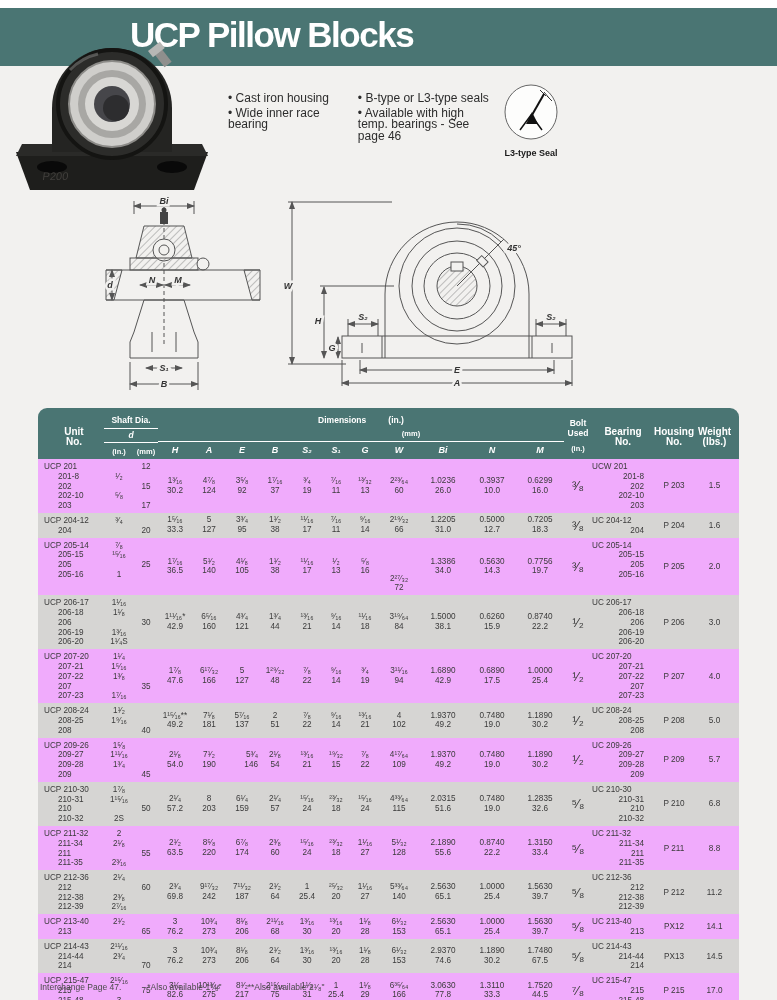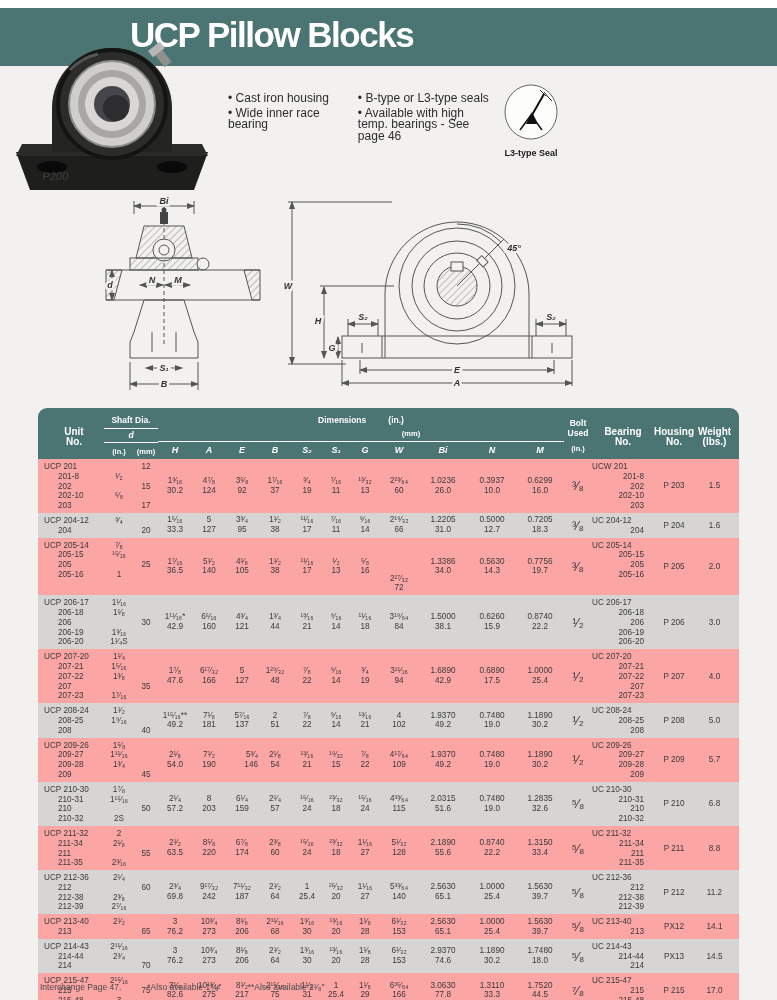--- a/index.html
+++ b/index.html
@@ -47,21 +47,21 @@
   .dims-line1{height:14px;line-height:13px;display:flex;justify-content:center;gap:22px;}
   .dims-line2{height:13px;line-height:10px;text-align:center;border-bottom:1px solid #fff;}
   .dims-line2 span{display:inline-block;transform:translateX(50px);font-size:7.5px;}
   .dims-letters{display:flex;height:16px;align-items:center;}
   .dim-letter{text-align:center;font-style:italic;font-weight:bold;font-size:9px;}
   .th-bolt{display:flex;flex-direction:column;text-align:center;font-size:8.5px;font-weight:bold;}
   .bolt-top{height:27px;display:flex;align-items:center;justify-content:center;white-space:pre-line;line-height:10px;}
   .bolt-in{height:16px;line-height:16px;font-size:7.5px;}
   .tbody{width:100%;}
   .trow{display:grid;grid-template-columns:114px 406px 28px 62px 40px 41px;padding:2px 0 2px 6px;}
-  .trow.light{background:#fca5a5;}
+  .trow.light{background:#f0abfc;}
   .trow.dark{background:#d6d5d3;}
   .unit-block{padding-top:1px;}
   .unit-line{display:grid;grid-template-columns:60px 30px 24px;font-size:8.2px;line-height:9.8px;white-space:nowrap;}
   .u-no.sub{padding-left:14px;}
   .u-in,.u-mm{text-align:center;}
   .dims-block{display:flex;align-items:center;}
   .dim-cell{text-align:center;font-size:8.2px;line-height:9.8px;white-space:nowrap;}
   .bolt-cell{display:flex;align-items:center;justify-content:center;font-size:13px;}
   .bearing-block{padding-top:1px;font-size:8.2px;line-height:9.8px;white-space:nowrap;}
   .b-sub{text-align:right;padding-right:10px;}
@@ -1183,21 +1183,21 @@
           <div class="dim-cell" style="width: 50px;">
             <div class="d-in">2.9370</div>
             <div class="d-mm">74.6</div>
           </div>
           <div class="dim-cell" style="width: 48px;">
             <div class="d-in">1.1890</div>
             <div class="d-mm">30.2</div>
           </div>
           <div class="dim-cell" style="width: 48px;">
             <div class="d-in">1.7480</div>
-            <div class="d-mm">18.0</div>
+            <div class="d-mm">67.5</div>
           </div>
         </div>
         <div class="bolt-cell">⁵⁄₈</div>
         <div class="bearing-block">
           <div class="b-first">UC 214-43</div>
           <div class="b-sub">214-44</div>
           <div class="b-sub">214</div>
         </div>
         <div class="housing-cell">PX13</div>
         <div class="weight-cell">14.5</div>

